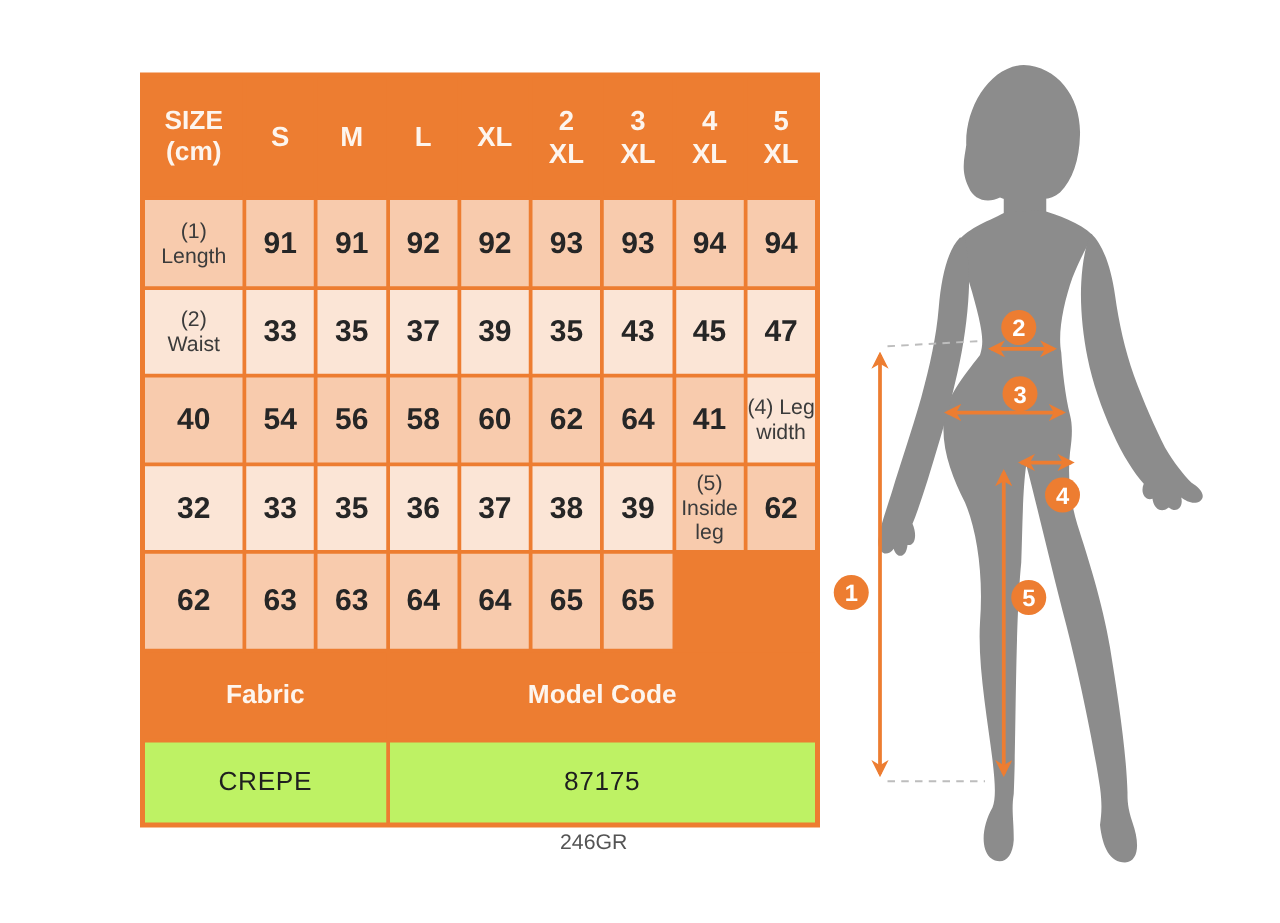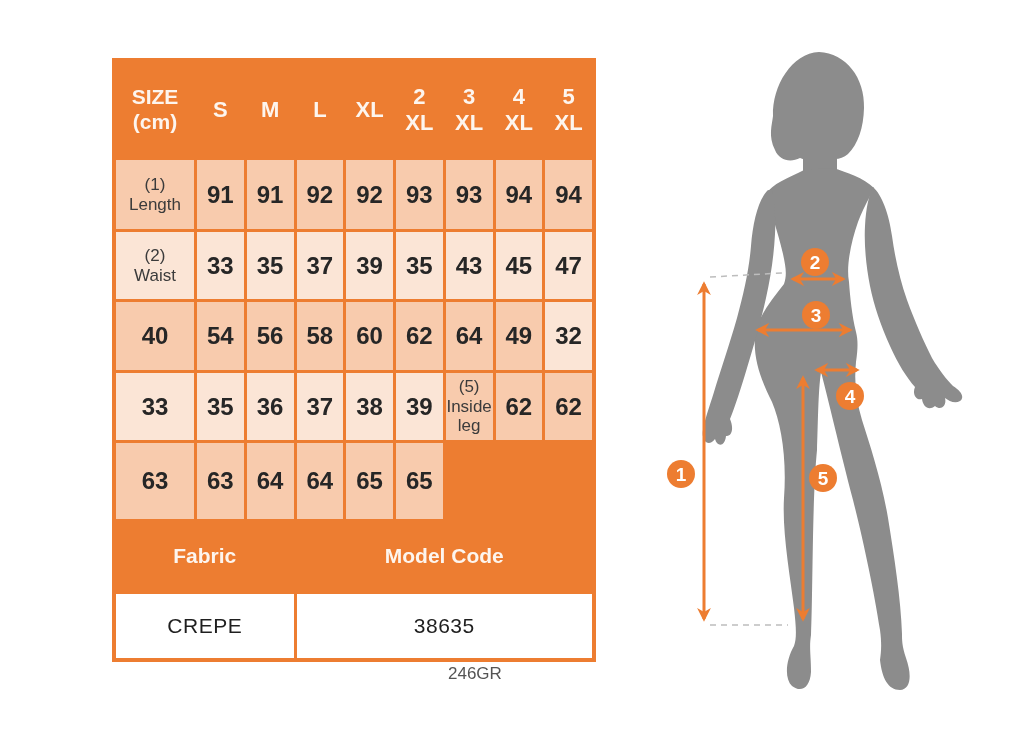--- a/index.html
+++ b/index.html
@@ -7,21 +7,21 @@
     width: 1024px; height: 738px;
     background: #ffffff;
     font-family: "Liberation Sans", sans-serif;
     position: relative;
     overflow: hidden;
   }
   
   .size-table {
     position: absolute;
     left: 112px; top: 58px;
-    width: 484px; height: 604px;
+    width: 544px; height: 604px;
     background: #ED7D31;
     padding: 4px;
     display: grid;
     grid-template-columns: 78px repeat(8, 1fr);
     grid-template-rows: 95px 69px 67px 68px 67px 76px 69px 64px;
     gap: 3px;
   }
   .cell {
     display: flex;
     align-items: center;
@@ -41,21 +41,21 @@
   .val { font-size: 24px; color: #262626; font-weight: bold; }
   .band-a { background: #F8CBAD; }
   .band-b { background: #FBE5D6; }
   .foot-hdr {
     background: #ED7D31;
     color: #FDF5EE;
     font-weight: bold;
     font-size: 21px;
   }
   .foot-val {
-    background: #ffffff;
+    background: #bef264;
     font-size: 21px;
     color: #1f1f1f;
     letter-spacing: 0.5px;
   }
   .span3 { grid-column: 1 / span 3; text-align: center; }
   .span6 { grid-column: 4 / span 6; }
   
   .note {
     position: absolute;
     left: 448px; top: 664px;
@@ -132,22 +132,24 @@
   <div class="cell val band-b">45</div>
   <div class="cell val band-b">47</div>
 
   <div class="cell val band-a">40</div>
   <div class="cell val band-a">54</div>
   <div class="cell val band-a">56</div>
   <div class="cell val band-a">58</div>
   <div class="cell val band-a">60</div>
   <div class="cell val band-a">62</div>
   <div class="cell val band-a">64</div>
-  <div class="cell val band-a">49</div>
-
+  <div class="cell val band-a">41</div>
+
+  <div class="cell lbl band-b">(4) Leg
+width</div>
   <div class="cell val band-b">32</div>
   <div class="cell val band-b">33</div>
   <div class="cell val band-b">35</div>
   <div class="cell val band-b">36</div>
   <div class="cell val band-b">37</div>
   <div class="cell val band-b">38</div>
   <div class="cell val band-b">39</div>
 
   <div class="cell lbl band-a">(5)
 Inside
@@ -158,21 +160,21 @@
   <div class="cell val band-a">63</div>
   <div class="cell val band-a">64</div>
   <div class="cell val band-a">64</div>
   <div class="cell val band-a">65</div>
   <div class="cell val band-a">65</div>
 
   <div class="cell foot-hdr span3">Fabric</div>
   <div class="cell foot-hdr span6">Model Code</div>
 
   <div class="cell foot-val span3">CREPE</div>
-  <div class="cell foot-val span6">38635</div>
+  <div class="cell foot-val span6">87175</div>
 </div>
 
 <div class="note">246GR</div>
 
 <div class="figure-wrap">
   <svg width="340" height="680" viewBox="0 0 340 680" xmlns="http://www.w3.org/2000/svg">
     <defs>
       <marker id="ah" viewBox="0 0 10 10" refX="8" refY="5" markerWidth="4.6" markerHeight="4.6" orient="auto-start-reverse">
         <path d="M0 0 L10 5 L0 10 L3 5 Z" fill="#ED7D31"></path>
       </marker>

